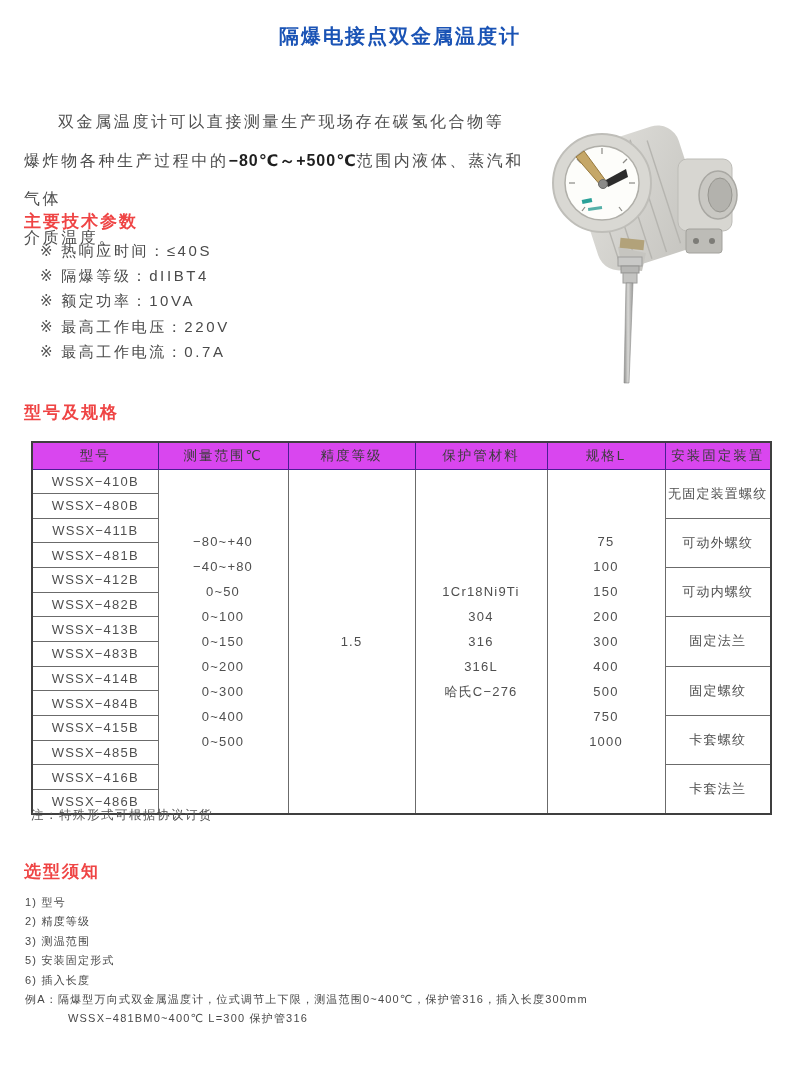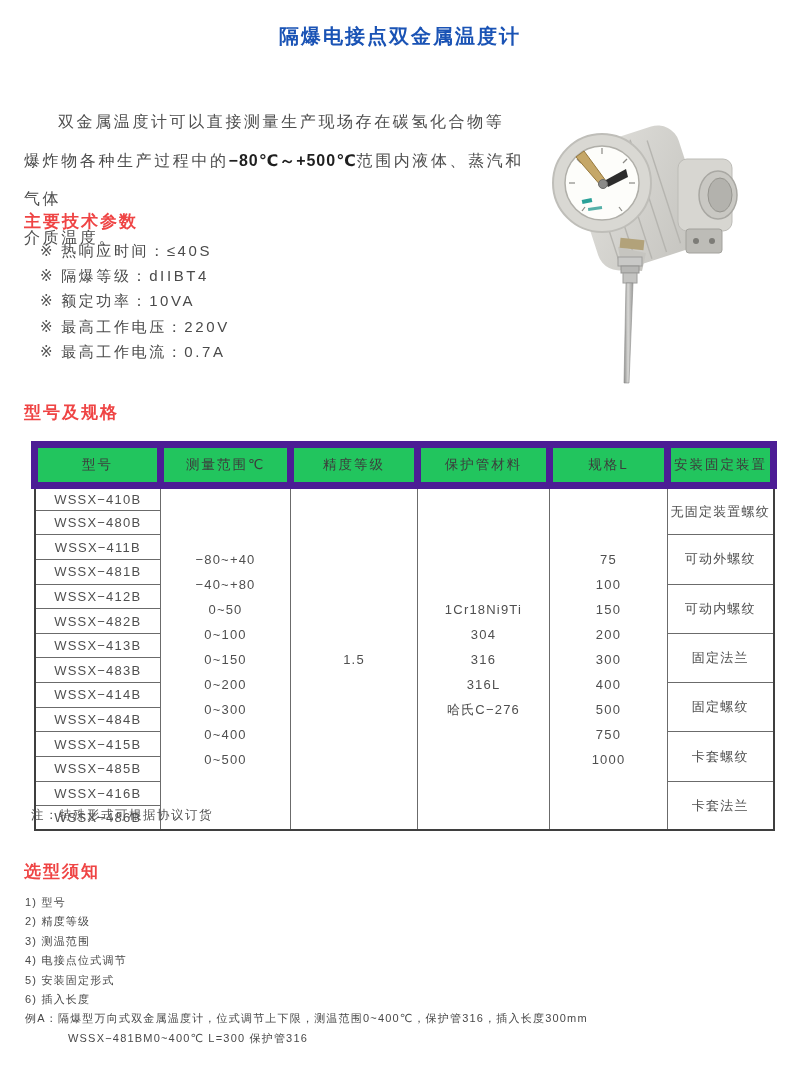--- a/index.html
+++ b/index.html
@@ -33,22 +33,22 @@
     position:absolute; left:40px; top:229px;
     font-size:15px; line-height:25.2px; letter-spacing:2.6px; color:#4a4a4a;
   }
   .tech-list .marker { margin-right:6px; color:#5a5a5a; }
   .spec-table-wrap { position:absolute; left:31px; top:432px; width:739px; }
   table.spec {
     border-collapse:collapse; table-layout:fixed; width:739px;
     font-size:13px; color:#4f4f4f; border:2px solid #3f3f3f;
   }
   table.spec th {
-    background:#22c55e; height:41px; font-weight:normal; color:#3c3c3c;
-    border:7px solid #4c1d95; letter-spacing:2px; font-size:13.5px;
+    background:#d946ef; height:27px; font-weight:normal; color:#3c3c3c;
+    border:1px solid #4c1d95; letter-spacing:2px; font-size:13.5px;
   }
   table.spec td {
     border:1px solid #6b6b6b; text-align:center; vertical-align:middle;
     height:24.65px; letter-spacing:1.2px; background:#fff;
   }
   td.lines div { line-height:25px; }
   td.accuracy { letter-spacing:3px; }
   td.mount { letter-spacing:2px; }
   .table-note {
     position:absolute; left:31px; top:798px;
@@ -243,20 +243,19 @@
   </div>
 
   <div class="table-note">注：特殊形式可根据协议订货</div>
 
   <div class="sec-heading" id="h-selection">选型须知</div>
 
   <div class="sel-list">
     <div>1) 型号</div>
     <div>2) 精度等级</div>
     <div>3) 测温范围</div>
-    <div>4) 电接点位式调节</div>
     <div>5) 安装固定形式</div>
     <div>6) 插入长度</div>
     <div>例A：隔爆型万向式双金属温度计，位式调节上下限，测温范围0~400℃，保护管316，插入长度300mm</div>
     <div class="example2">WSSX−481BM0~400℃ L=300 保护管316</div>
   </div>
 
 </div>
 
 </body></html>

